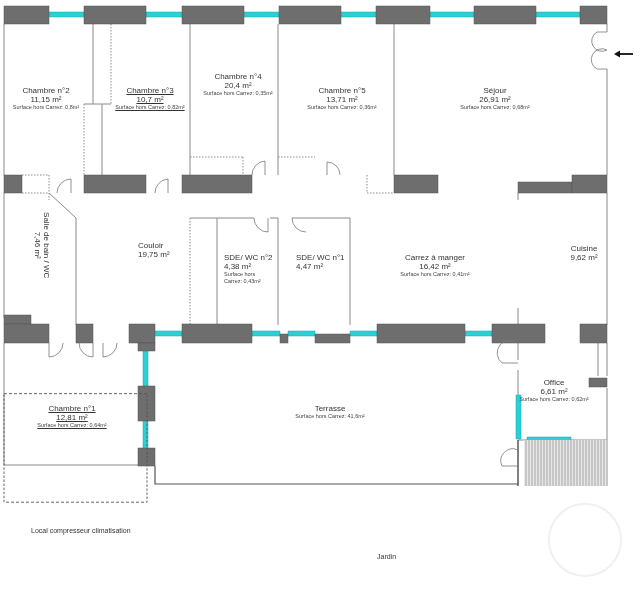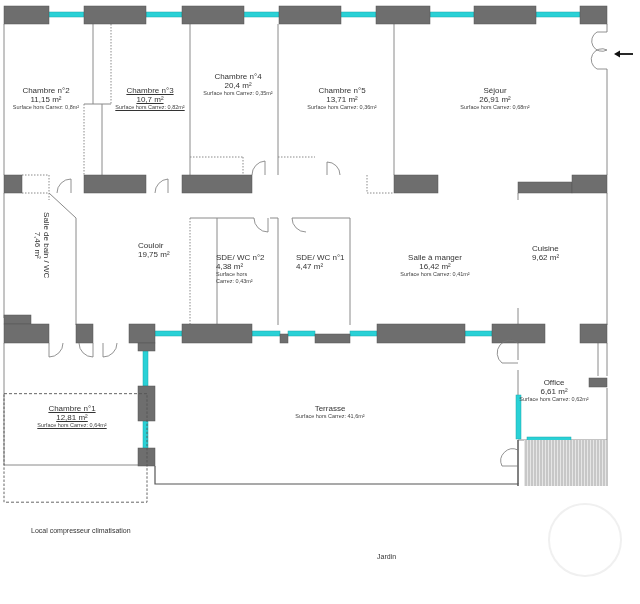--- a/index.html
+++ b/index.html
@@ -203,39 +203,39 @@
 <div class="room-label" style="left:138px; top:209px; width:50px; text-align:left;margin-top:32px;">
   <span class="name">Couloir</span>
   <span class="area">19,75  m²</span>
 </div>
 
 <div class="room-label vertical" style="left:4px; top:236px; width:76px;">
   <span class="name">Salle de bain / WC</span>
   <span class="area">7,46  m²</span>
 </div>
 
-<div class="room-label" style="left:216px; top:253px; width:54px; text-align:left;">
+<div class="room-label" style="left:224px; top:253px; width:54px; text-align:left;">
   <span class="name">SDE/ WC n°2</span>
   <span class="area">4,38  m²</span>
   <span class="carrez">Surface hors</span>
   <span class="carrez">Carrez: 0,43m²</span>
 </div>
 
 <div class="room-label" style="left:296px; top:253px; width:54px; text-align:left;">
   <span class="name">SDE/ WC n°1</span>
   <span class="area">4,47  m²</span>
 </div>
 
 <div class="room-label" style="left:385px; top:253px; width:100px;">
-  <span class="name">Salle à manger</span>
+  <span class="name">Carrez à manger</span>
   <span class="area">16,42  m²</span>
   <span class="carrez">Surface hors Carrez: 0,41m²</span>
 </div>
 
-<div class="room-label" style="left:532px; top:244px; width:40px; text-align:left;">
+<div class="room-label" style="left:564px; top:244px; width:40px; text-align:center;">
   <span class="name">Cuisine</span>
   <span class="area">9,62  m²</span>
 </div>
 
 <div class="room-label" style="left:22px; top:404px; width:100px;text-decoration:underline;">
   <span class="name">Chambre n°1</span>
   <span class="area">12,81  m²</span>
   <span class="carrez">Surface hors Carrez: 0,64m²</span>
 </div>
 

